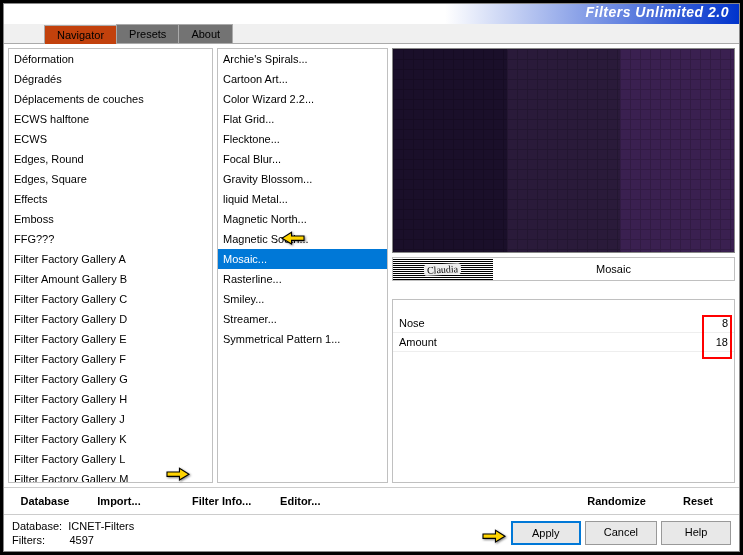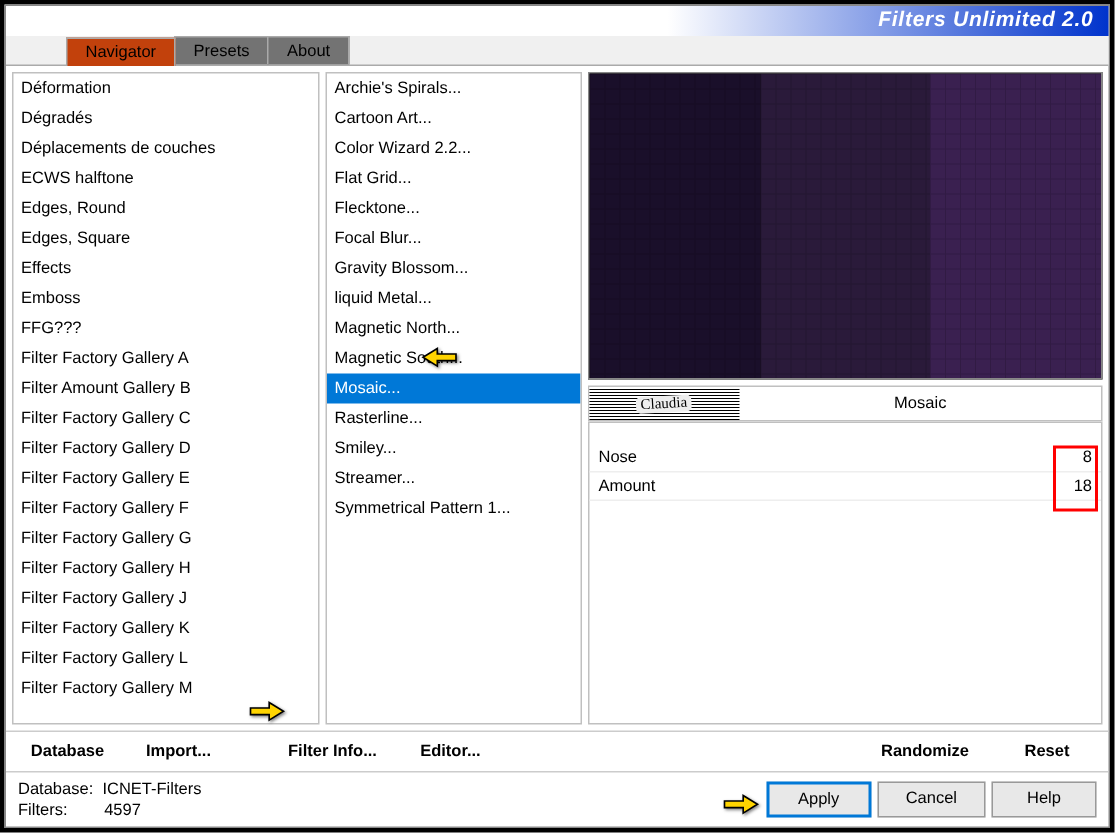--- a/index.html
+++ b/index.html
@@ -21,21 +21,21 @@
   .listbox::-webkit-scrollbar-thumb { background: #c8c8c8; border:1px solid #aaa; }
   .listbox::-webkit-scrollbar-button { background:#e8e8e8; height:15px; border:1px solid #aaa;}
   .list-item { padding: 2px 5px; white-space: nowrap; cursor: pointer; line-height: 16px; }
   .list-item.selected { background: #0078d7; color: #fff; }
   .preview { height: 205px; background: #000; border: 1px solid #888; margin-bottom: 4px; position: relative; overflow: hidden; }
   .preview-img { width: 100%; height: 100%; display: flex; }
   .mosaic-block { flex:1; background: #1a0f2a; position:relative; }
   .mosaic-block.b2 { background:#2a1a3a; }
   .mosaic-block.b3 { background:#3a2050; }
   .mosaic-grid { position:absolute; inset:0; background-image: linear-gradient(#000 1px, transparent 1px), linear-gradient(90deg, #000 1px, transparent 1px); background-size: 10px 10px; opacity:0.15;}
-  .filter-header { height: 24px; border: 1px solid #c0c0c0; display: flex; align-items: center; background: #fff; margin-bottom: 0; }
+  .filter-header { height: 24px; border: 1px solid #c0c0c0; display: flex; align-items: center; background: #fff; margin-bottom: 18px; }
   .filter-header .logo { width: 100px; height: 100%; background: repeating-linear-gradient(#fff 0, #fff 1px, #000 1px, #000 2px); display:flex; align-items:center; justify-content:center; position:relative;}
   .filter-header .logo::after{content:"Claudia"; color:#000; background:#eee; font-family:cursive; font-size:10px; padding:0 3px; border-radius:3px; transform:rotate(-3deg);}
   .filter-header .name { flex: 1; text-align: center; font-size: 11px; }
   .params { flex: 1; border: 1px solid #c0c0c0; background: #fff; position:relative; }
   .param-row { display: flex; justify-content: space-between; padding: 3px 6px; border-bottom: 1px solid #eee; }
   .highlight-box { position: absolute; border: 2px solid red; right: 2px; top: 15px; width: 30px; height: 44px; pointer-events: none; }
   .param-row span:last-child { text-align: right; min-width: 30px; }
   .button-row { display: flex; padding: 4px 6px; border-top: 1px solid #ccc; gap: 4px; align-items:center; }
   .btn { padding: 3px 10px; min-width: 70px; text-align: center; background: #f0f0f0; border: 1px solid #aaa; cursor: pointer; font-size:11px; font-weight:bold;}
   .btn.flat { border: none; background: transparent; font-weight: bold; }
@@ -60,20 +60,21 @@
     <div class="tab">Presets</div>
     <div class="tab">About</div>
   </div>
   <div class="main">
     <div class="col col-left">
       <div class="listbox" id="cat-list">
           <div class="list-item">Déformation</div>
           <div class="list-item">Dégradés</div>
           <div class="list-item">Déplacements de couches</div>
           <div class="list-item">ECWS halftone</div>
+          <div class="list-item">ECWS</div>
           <div class="list-item">Edges, Round</div>
           <div class="list-item">Edges, Square</div>
           <div class="list-item">Effects</div>
           <div class="list-item">Emboss</div>
           <div class="list-item">FFG???</div>
           <div class="list-item">Filter Factory Gallery A</div>
           <div class="list-item">Filter Amount Gallery B</div>
           <div class="list-item">Filter Factory Gallery C</div>
           <div class="list-item">Filter Factory Gallery D</div>
           <div class="list-item">Filter Factory Gallery E</div>

